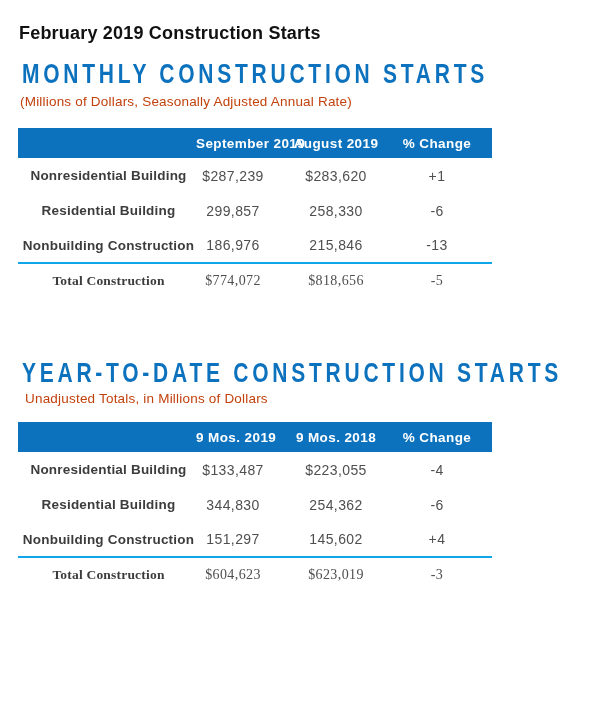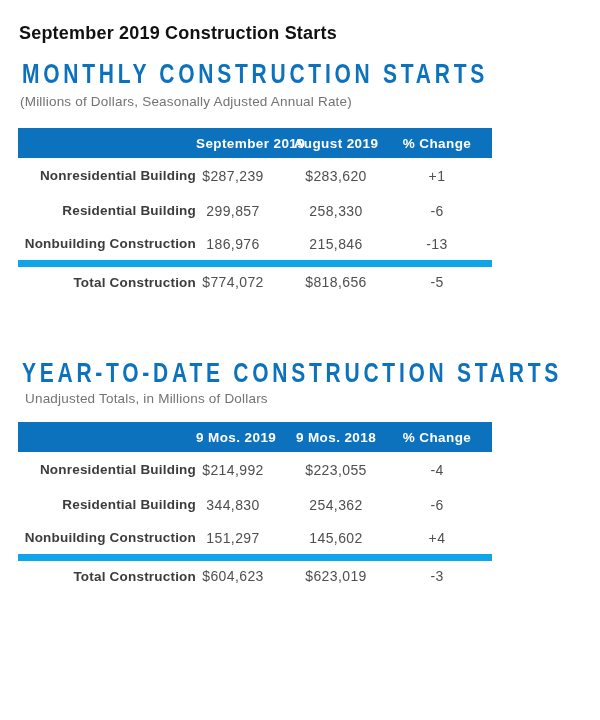--- a/index.html
+++ b/index.html
@@ -29,21 +29,21 @@
     letter-spacing: 5px;
     white-space: nowrap;
     transform: scaleX(0.75);
     transform-origin: left center;
   }
   .sec1-heading { margin: 17px 0 0 22px; }
   .sec2-heading { margin: 61px 0 0 22px; }
   .sec-subtitle {
     font-size: 13.5px;
     line-height: 17px;
-    color: #737373;
+    color: #c2410c;
     letter-spacing: 0.2px;
     white-space: nowrap;
   }
   .sec1-subtitle { margin: 5px 0 0 20px; }
   .sec2-subtitle { margin: 3px 16px 0 25px; }
   table.data-table {
     border-collapse: collapse;
     table-layout: fixed;
     width: 474px;
     margin-left: 18px;
@@ -66,47 +66,47 @@
     overflow: visible;
   }
   tbody tr { height: 35px; }
   td { white-space: nowrap; vertical-align: middle; }
   td.label {
     font-size: 13.5px;
     font-weight: bold;
     color: #3c3c3c;
     letter-spacing: 0.2px;
     padding-left: 3px;
-    text-align: right;
+    text-align: center;
   }
   td.val {
     font-size: 14px;
     color: #4f4f4f;
     letter-spacing: 0.4px;
     text-align: center;
   }
   th.c1, td.c1 { padding-right: 18px; }
   th.c2, td.c2 { padding-right: 12px; text-align: center; }
   th.c3, td.c3 { padding-right: 14px; }
-  tr.total-row td { border-top: 7px solid #0ea5e9; }
+  tr.total-row td { border-top: 2px solid #0ea5e9; font-family: Liberation Serif, serif; }
   .source-note {
     margin: 32px 0 0 22px;
     font-size: 14px;
     font-style: italic;
     color: #6b6b6b;
     letter-spacing: 0.3px;
     white-space: nowrap;
   }
 </style>
 </head>
 <body>
 
 <div class="page">
 
-  <div class="doc-title">September 2019 Construction Starts</div>
+  <div class="doc-title">February 2019 Construction Starts</div>
 
   <section style="display:contents">
     <div class="sec-heading sec1-heading">MONTHLY CONSTRUCTION STARTS</div>
     <div class="sec-subtitle sec1-subtitle">(Millions of Dollars, Seasonally Adjusted Annual Rate)</div>
 
     <table class="data-table t1">
       <colgroup>
         <col class="c-label">
           <col class="c-v1">
           <col class="c-v2">
@@ -164,21 +164,21 @@
         <tr>
           <th></th>
           <th class="c1">9 Mos. 2019</th>
           <th class="c2">9 Mos. 2018</th>
           <th class="c3">% Change</th>
         </tr>
       </thead>
       <tbody>
         <tr>
           <td class="label">Nonresidential Building</td>
-          <td class="val c1">$214,992</td>
+          <td class="val c1">$133,487</td>
           <td class="val c2">$223,055</td>
           <td class="val c3">-4</td>
         </tr>
         <tr>
           <td class="label">Residential Building</td>
           <td class="val c1">344,830</td>
           <td class="val c2">254,362</td>
           <td class="val c3">-6</td>
         </tr>
         <tr>

